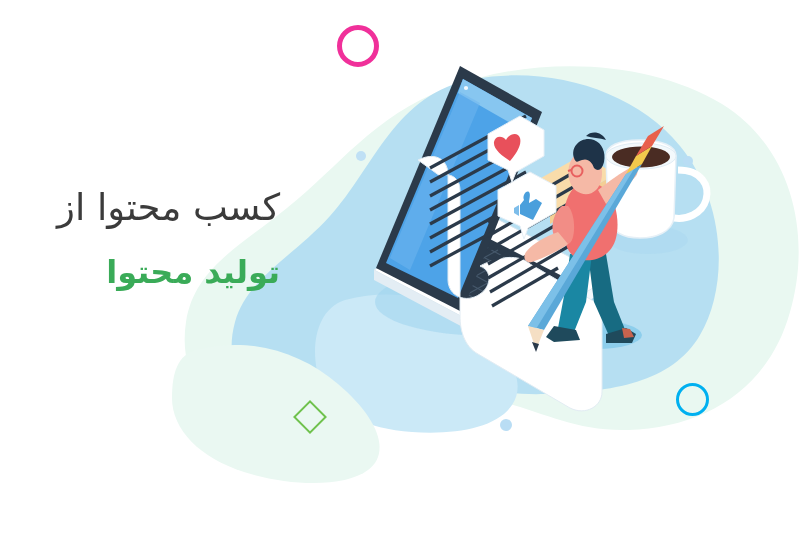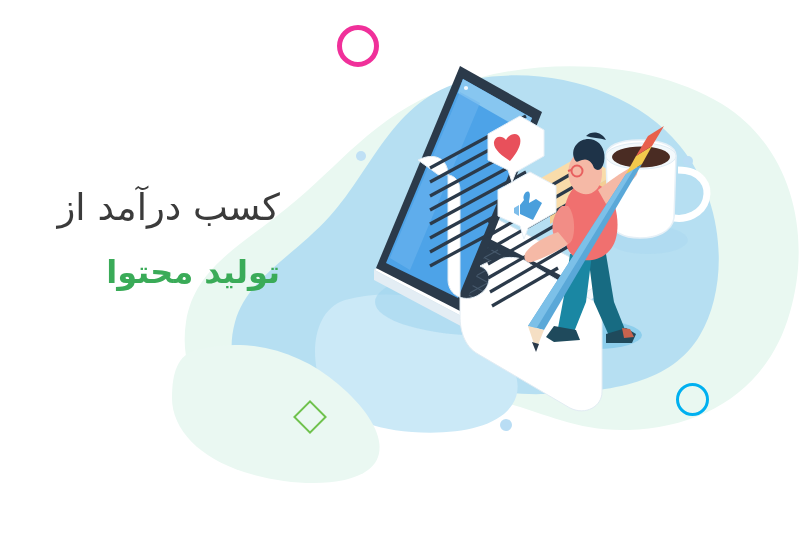--- a/index.html
+++ b/index.html
@@ -266,18 +266,18 @@
       </g>
 
     </svg>
   </div>
 
   <div class="deco ring-pink"></div>
   <div class="deco ring-cyan"></div>
   <div class="deco diamond-green"></div>
 
   <div class="copy">
-    <div class="headline-1">کسب درآمد از</div>
+    <div class="headline-1">کسب محتوا از</div>
     <div class="headline-2">تولید محتوا</div>
   </div>
 
 
 </div>
 
 </body></html>

